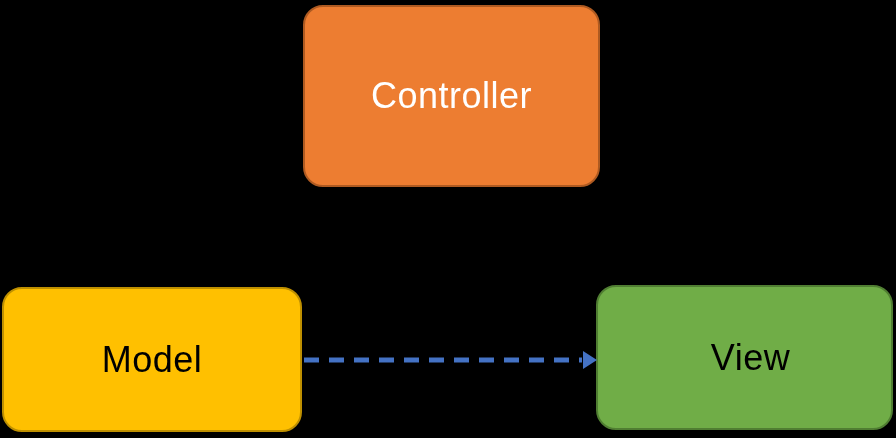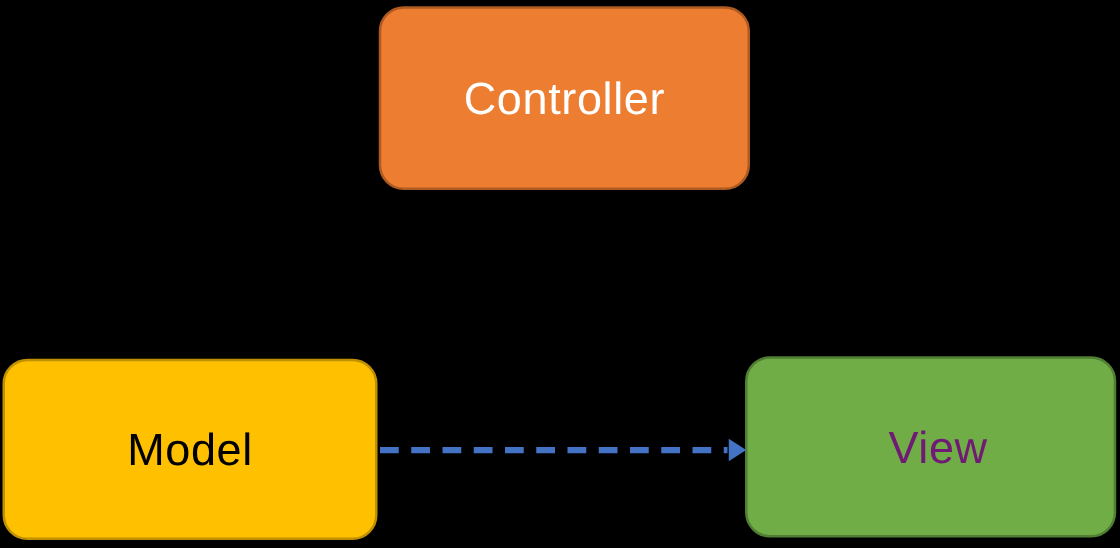--- a/index.html
+++ b/index.html
@@ -27,21 +27,21 @@
   }
   .node .label {
     font-size: 36px;
     font-weight: 400;
     letter-spacing: 0.5px;
   }
   #node-controller {
     left: 303px;
     top: 5px;
     width: 297px;
-    height: 147px;
+    height: 182px;
   }
   #node-model {
     left: 2px;
     top: 287px;
     width: 300px;
     height: 145px;
   }
   #node-view {
     left: 596px;
     top: 285px;
@@ -62,21 +62,21 @@
 <div class="canvas" style="background-color: rgb(0, 0, 0);">
 
   <div class="node" id="node-controller" style="background-color: rgb(237, 125, 49); border-color: rgb(174, 90, 33); color: rgb(255, 255, 255);">
     <span class="label">Controller</span>
   </div>
 
   <div class="node" id="node-model" style="background-color: rgb(255, 192, 0); border-color: rgb(191, 144, 0); color: #000000;">
     <span class="label">Model</span>
   </div>
 
-  <div class="node" id="node-view" style="background-color: rgb(112, 173, 71); border-color: rgb(80, 126, 50); color: #701a75; padding-left: 12px;">
+  <div class="node" id="node-view" style="background-color: rgb(112, 173, 71); border-color: rgb(80, 126, 50); color: #000000; padding-left: 12px;">
     <span class="label">View</span>
   </div>
 
   <svg class="connector-svg" viewBox="0 0 296 24" xmlns="http://www.w3.org/2000/svg">
     <line x1="2" y1="12" x2="280" y2="12" stroke-width="5" stroke-dasharray="15 10" stroke="#4472C4"></line>
     <polygon points="281,3 295,12 281,21" fill="#4472C4"></polygon>
   </svg>
 
 </div>
 

